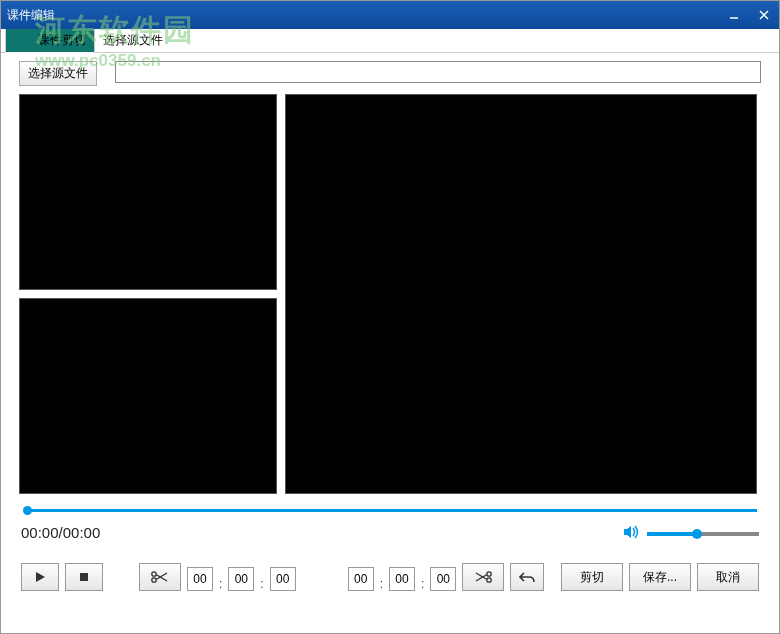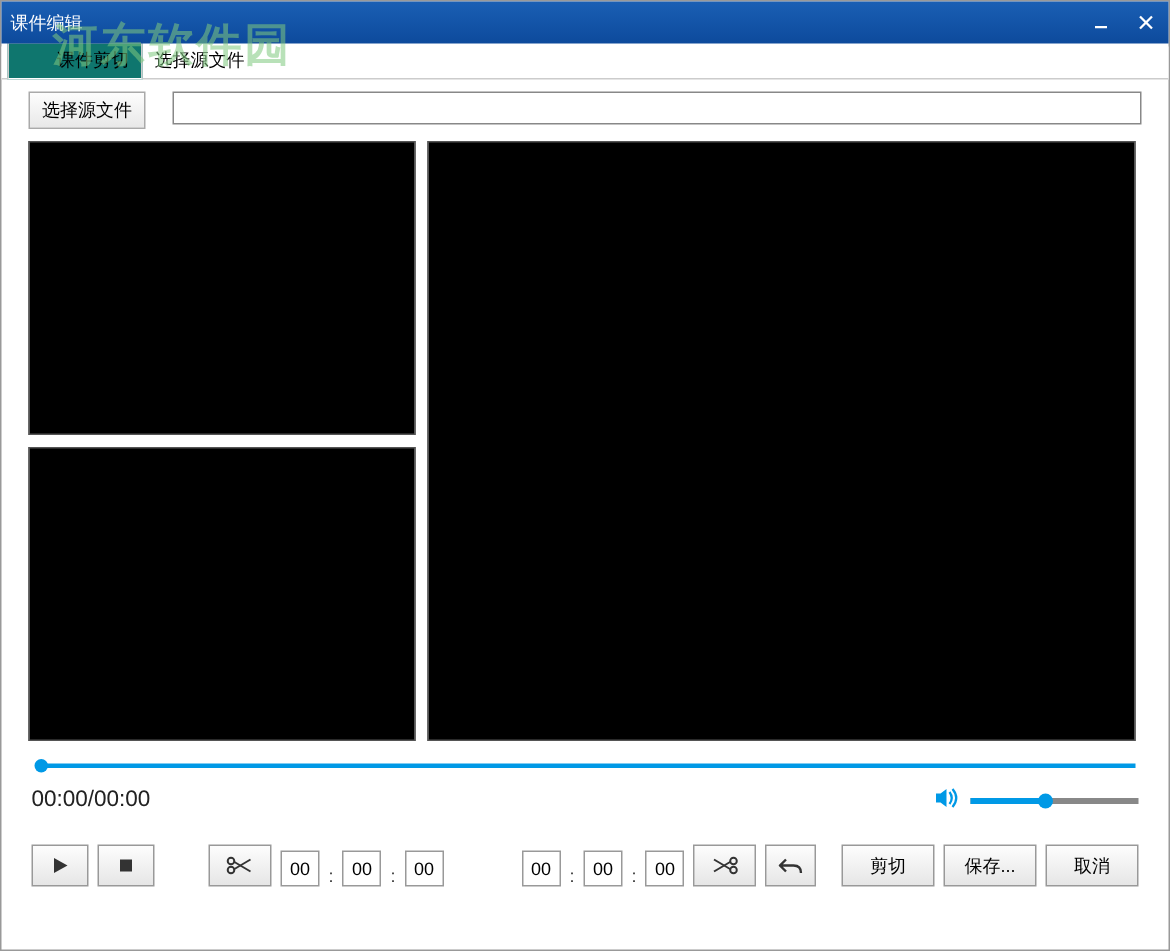--- a/index.html
+++ b/index.html
@@ -161,13 +161,14 @@
 
       <button class="action-btn">剪切</button>
       <button class="action-btn">保存...</button>
       <button class="action-btn">取消</button>
     </div>
   </div>
 </div>
 
 <div class="watermark">
   <div class="wm-cn">河东软件园</div>
+  <div class="wm-url">www.pc0359.cn</div>
 </div>
 
 </body></html>

